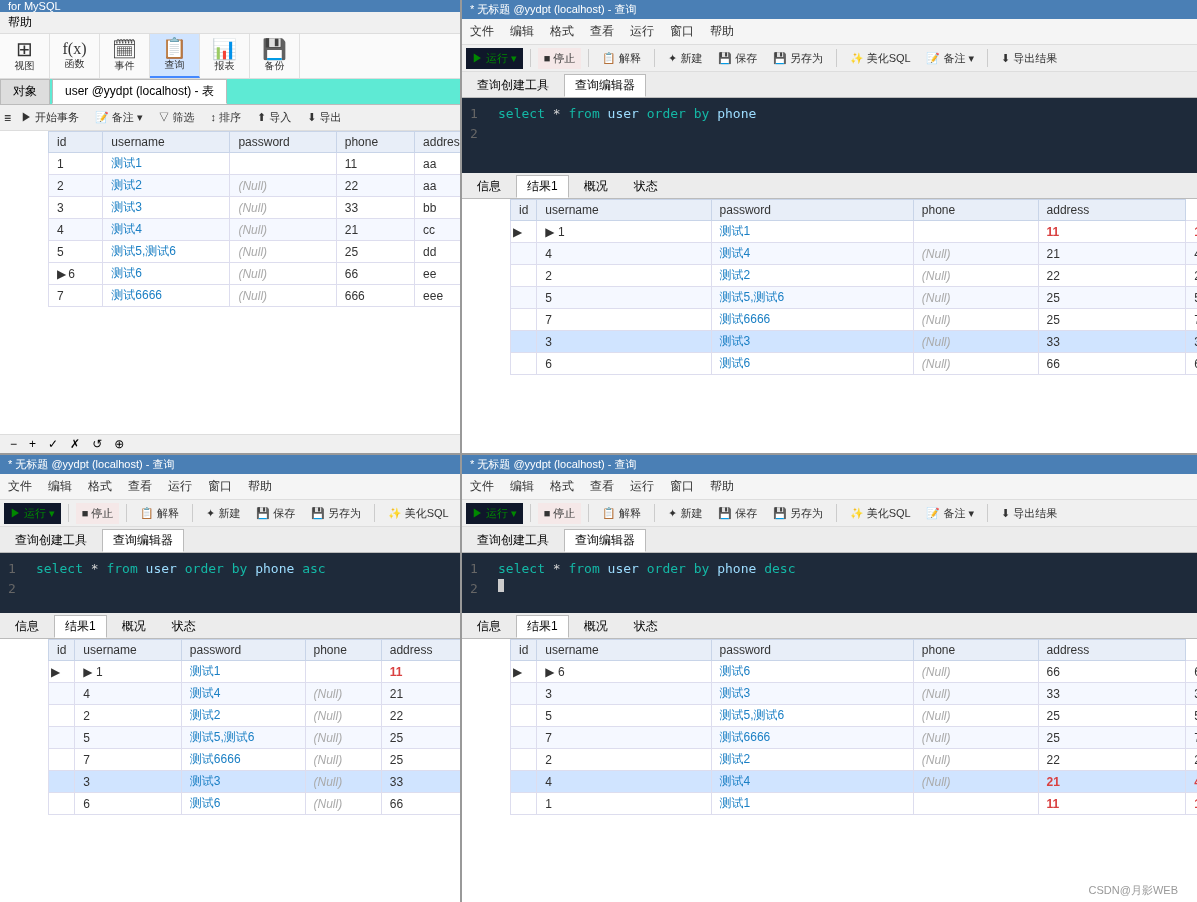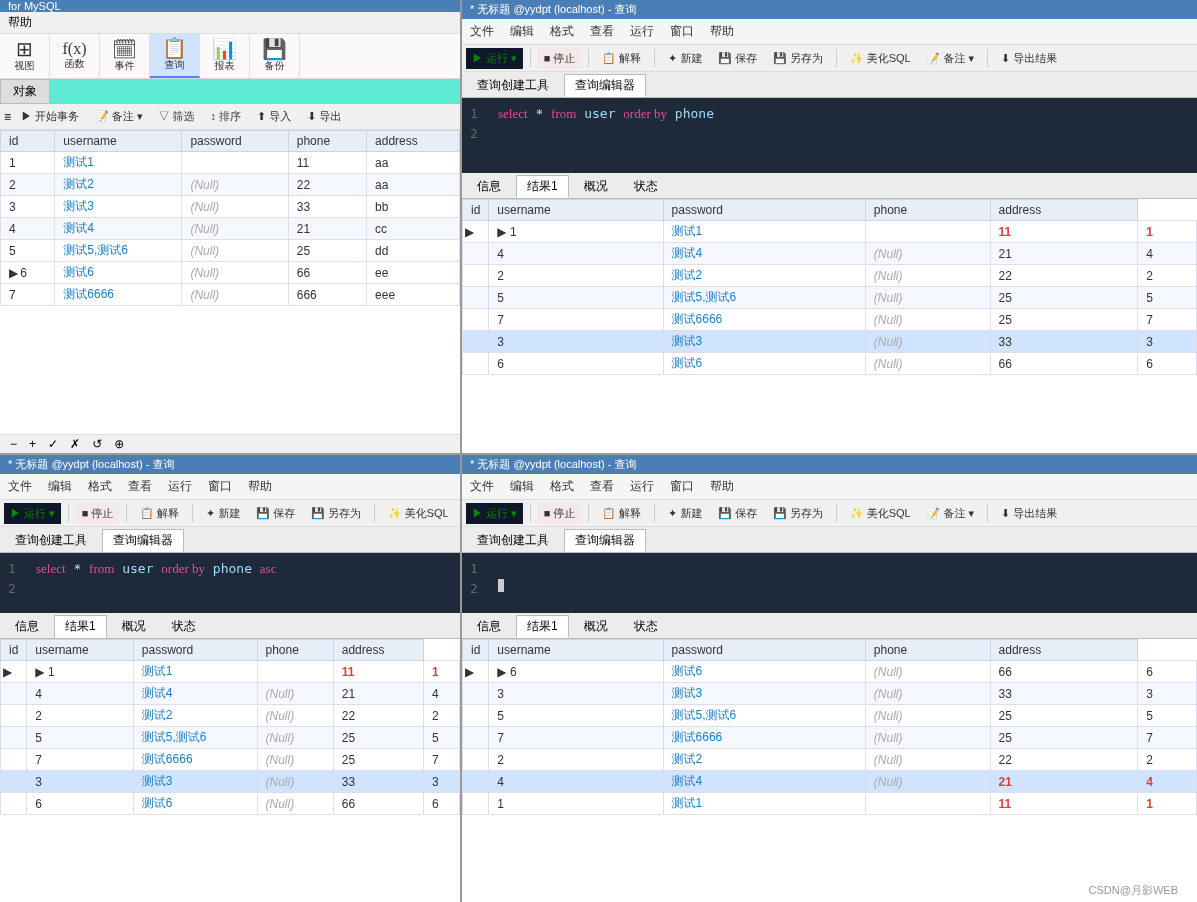--- a/index.html
+++ b/index.html
@@ -31,26 +31,26 @@
     .tab { padding: 3px 12px; border: 1px solid #bbb; border-bottom: none; background: #ddd; cursor: pointer; font-size: 12px; margin-right: 2px; }
     .tab.active { background: #fff; border-bottom: 1px solid #fff; }
 
     .action-bar { background: #f0f0f0; border-bottom: 1px solid #ddd; padding: 2px 4px; display: flex; gap: 4px; align-items: center; font-size: 12px; }
     .action-btn { display: flex; align-items: center; gap: 2px; padding: 2px 5px; cursor: pointer; border: 1px solid transparent; background: transparent; font-size: 11px; color: #333; }
 
     
     .sql-editor { background: #1e2a3a; color: #a8d4f5; font-family: Consolas, monospace; font-size: 13px; padding: 6px 8px; flex: 1; min-height: 60px; line-height: 1.5; }
     .sql-editor .line { display: flex; }
     .sql-editor .ln { color: #666; min-width: 20px; margin-right: 8px; }
-    .sql-kw { color: #ec4899; font-family: Liberation Serif, serif; }
+    .sql-kw { color: #14b8a6; }
     .sql-op { color: #d4d4d4; }
     .sql-col { color: #9cdcfe; }
 
     
-    .data-table { font-size: 12px; width: 100%; border-collapse: collapse; }
+    .data-table { font-size: 12px; width: 100%; border-collapse: collapse; margin-left: 48px; }
     .data-table th { background: #e8eef8; border: 1px solid #c8d4e8; padding: 3px 8px; text-align: left; color: #333; font-weight: normal; }
     .data-table td { border: 1px solid #dde; padding: 2px 8px; color: #333; }
     .data-table tr:nth-child(even) { background: #f5f8ff; }
     .data-table tr.selected { background: #d0e4ff; }
     .null-val { color: #aaa; font-style: italic; }
     .highlight-val { color: #d94040; font-weight: bold; }
 
     .table-scroll { overflow-y: auto; flex: 1; }
 
     
@@ -105,20 +105,21 @@
         <span>报表</span>
       </div>
       <div class="icon-btn">
         <span class="icon-shape">💾</span>
         <span>备份</span>
       </div>
     </div>
 
     <div class="tab-bar">
       <div class="tab">对象</div>
+      <div class="tab active">user @yydpt (localhost) - 表</div>
     </div>
 
     <div class="action-bar">
       <span>≡</span>
       <button class="action-btn">▶ 开始事务</button>
       <button class="action-btn">📝 备注 ▾</button>
       <button class="action-btn">▽ 筛选</button>
       <button class="action-btn">↕ 排序</button>
       <button class="action-btn">⬆ 导入</button>
       <button class="action-btn">⬇ 导出</button>
@@ -475,20 +476,21 @@
       <span class="sep"></span>
       <button class="action-btn">⬇ 导出结果</button>
     </div>
     <div class="result-tabs">
       <div class="result-tab">查询创建工具</div>
       <div class="result-tab active">查询编辑器</div>
     </div>
     <div class="sql-editor" style="min-height:45px; max-height:60px;">
       <div class="line">
           <span class="ln">1</span>
+          <span><span class="sql-kw">select</span> <span class="sql-op">*</span> <span class="sql-kw">from</span> <span class="sql-col">user</span> <span class="sql-kw">order by</span> <span class="sql-col">phone</span> <span class="sql-kw">desc</span></span>
         </div>
       <div class="line">
           <span class="ln">2</span>
           <span style="display:inline-block; width:6px; height:13px; background:#ccc; vertical-align:middle;"></span>
         </div>
     </div>
     <div class="result-tabs">
       <div class="result-tab">信息</div>
       <div class="result-tab active">结果1</div>
       <div class="result-tab">概况</div>

